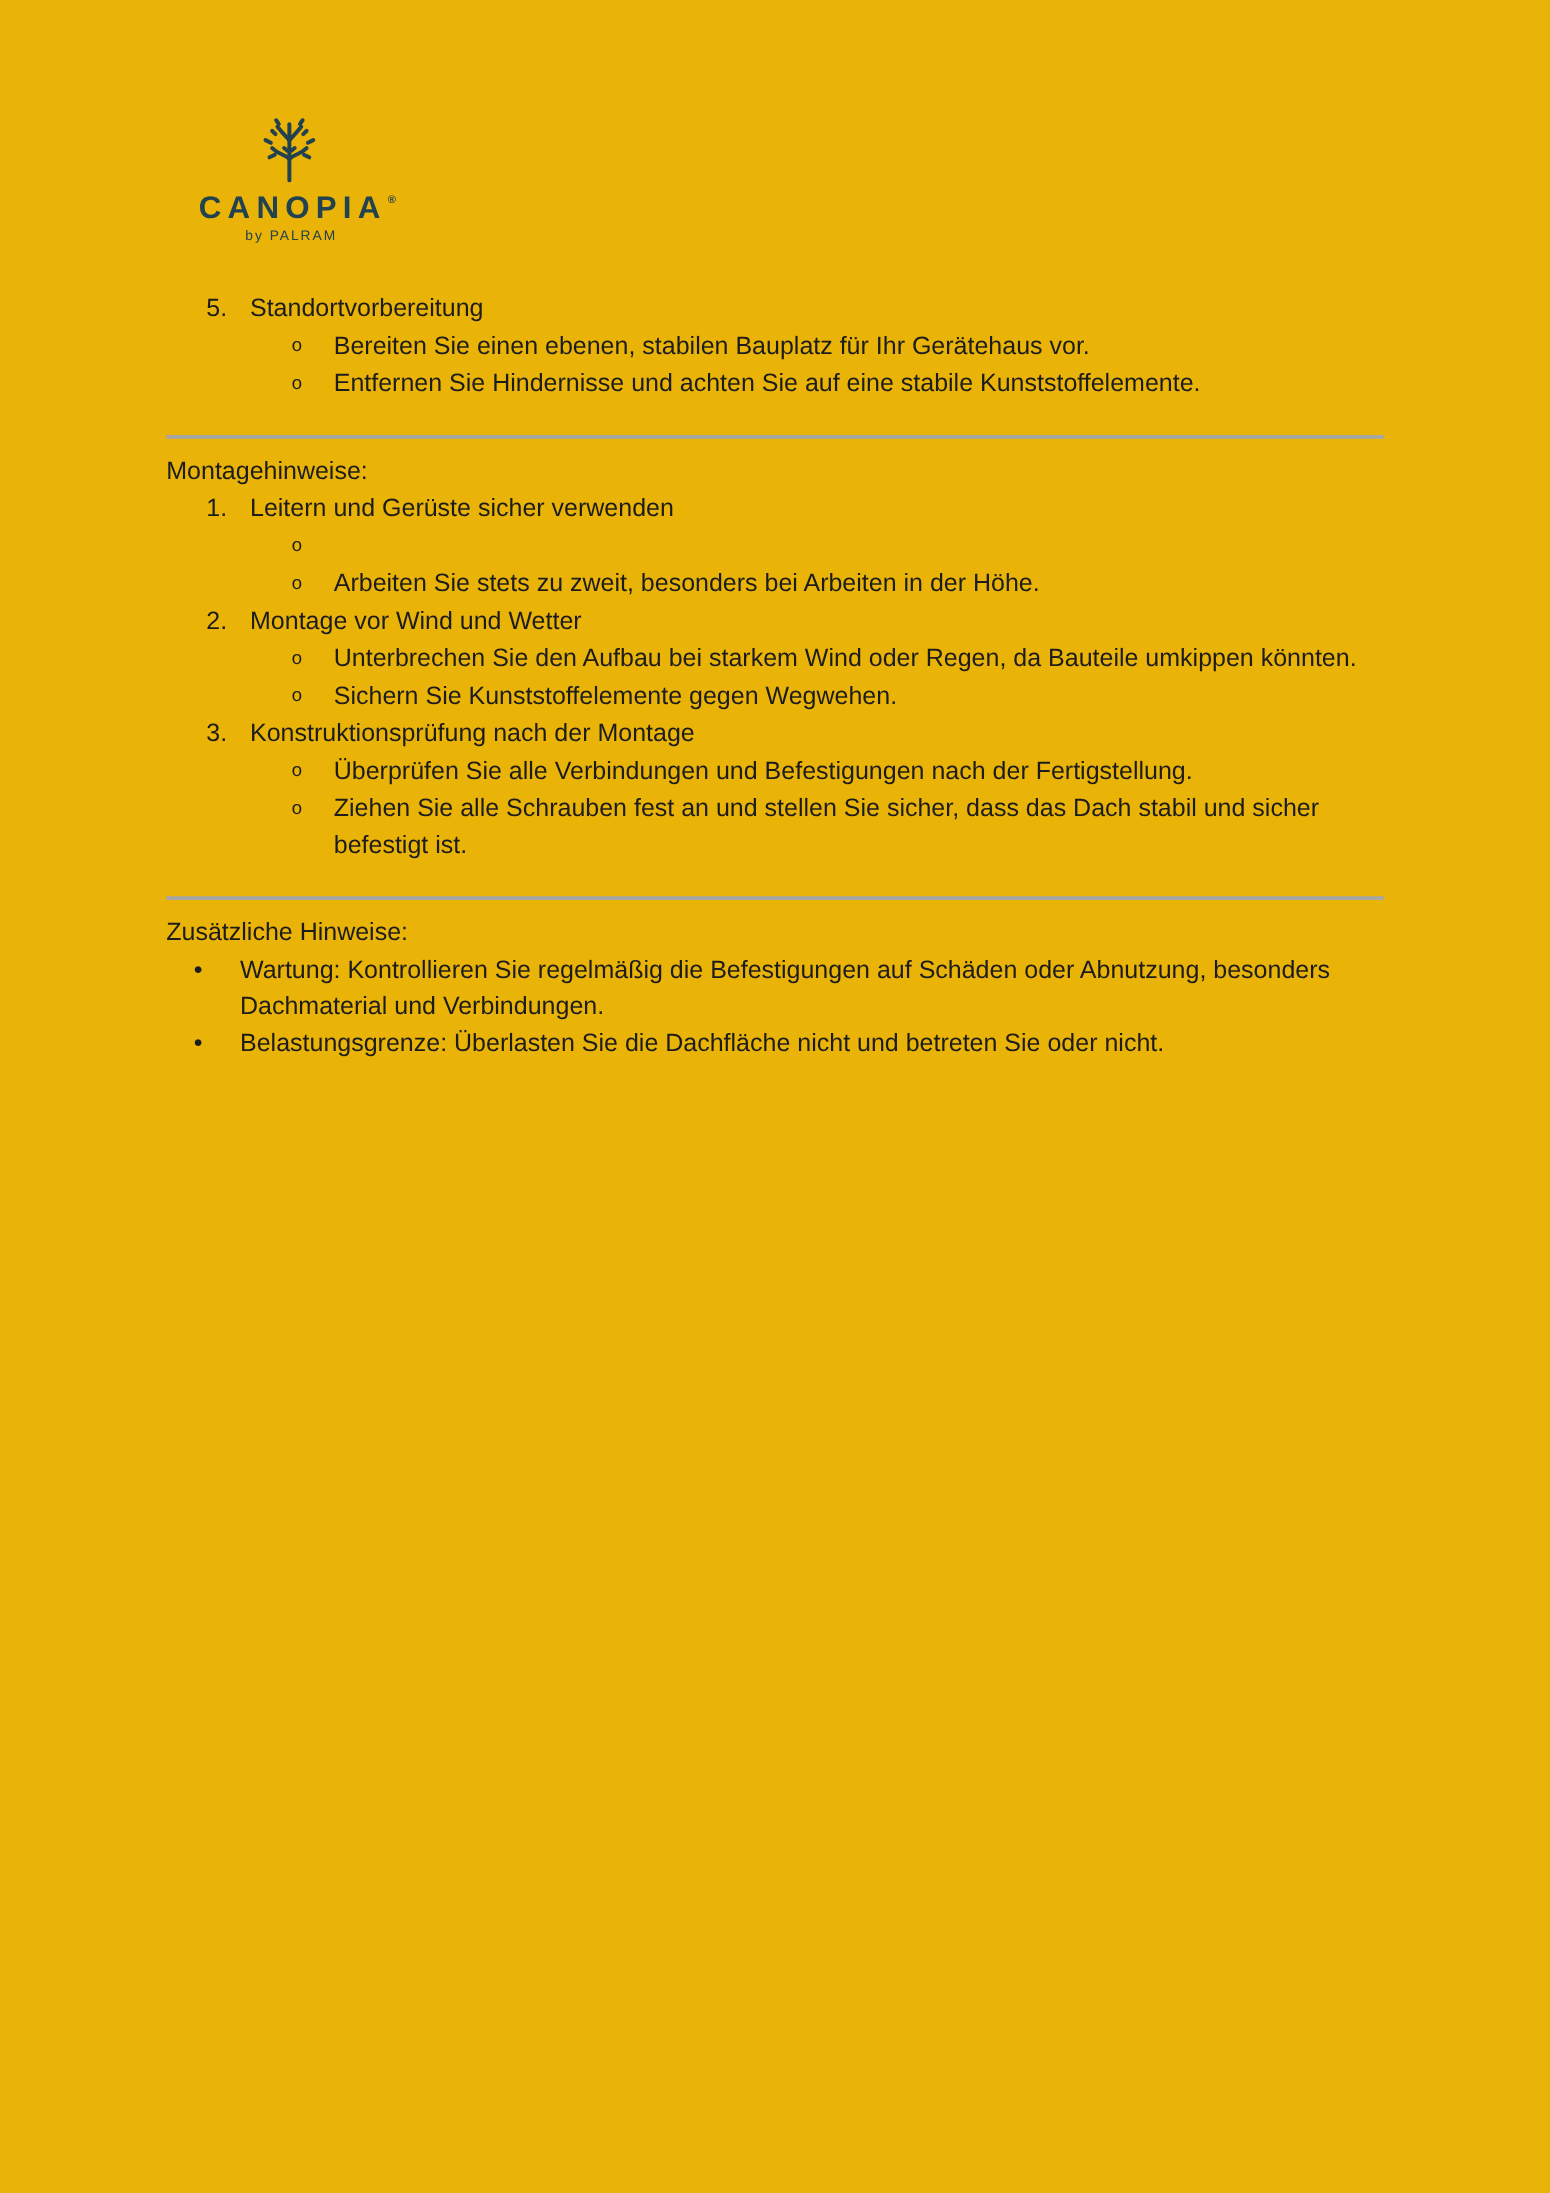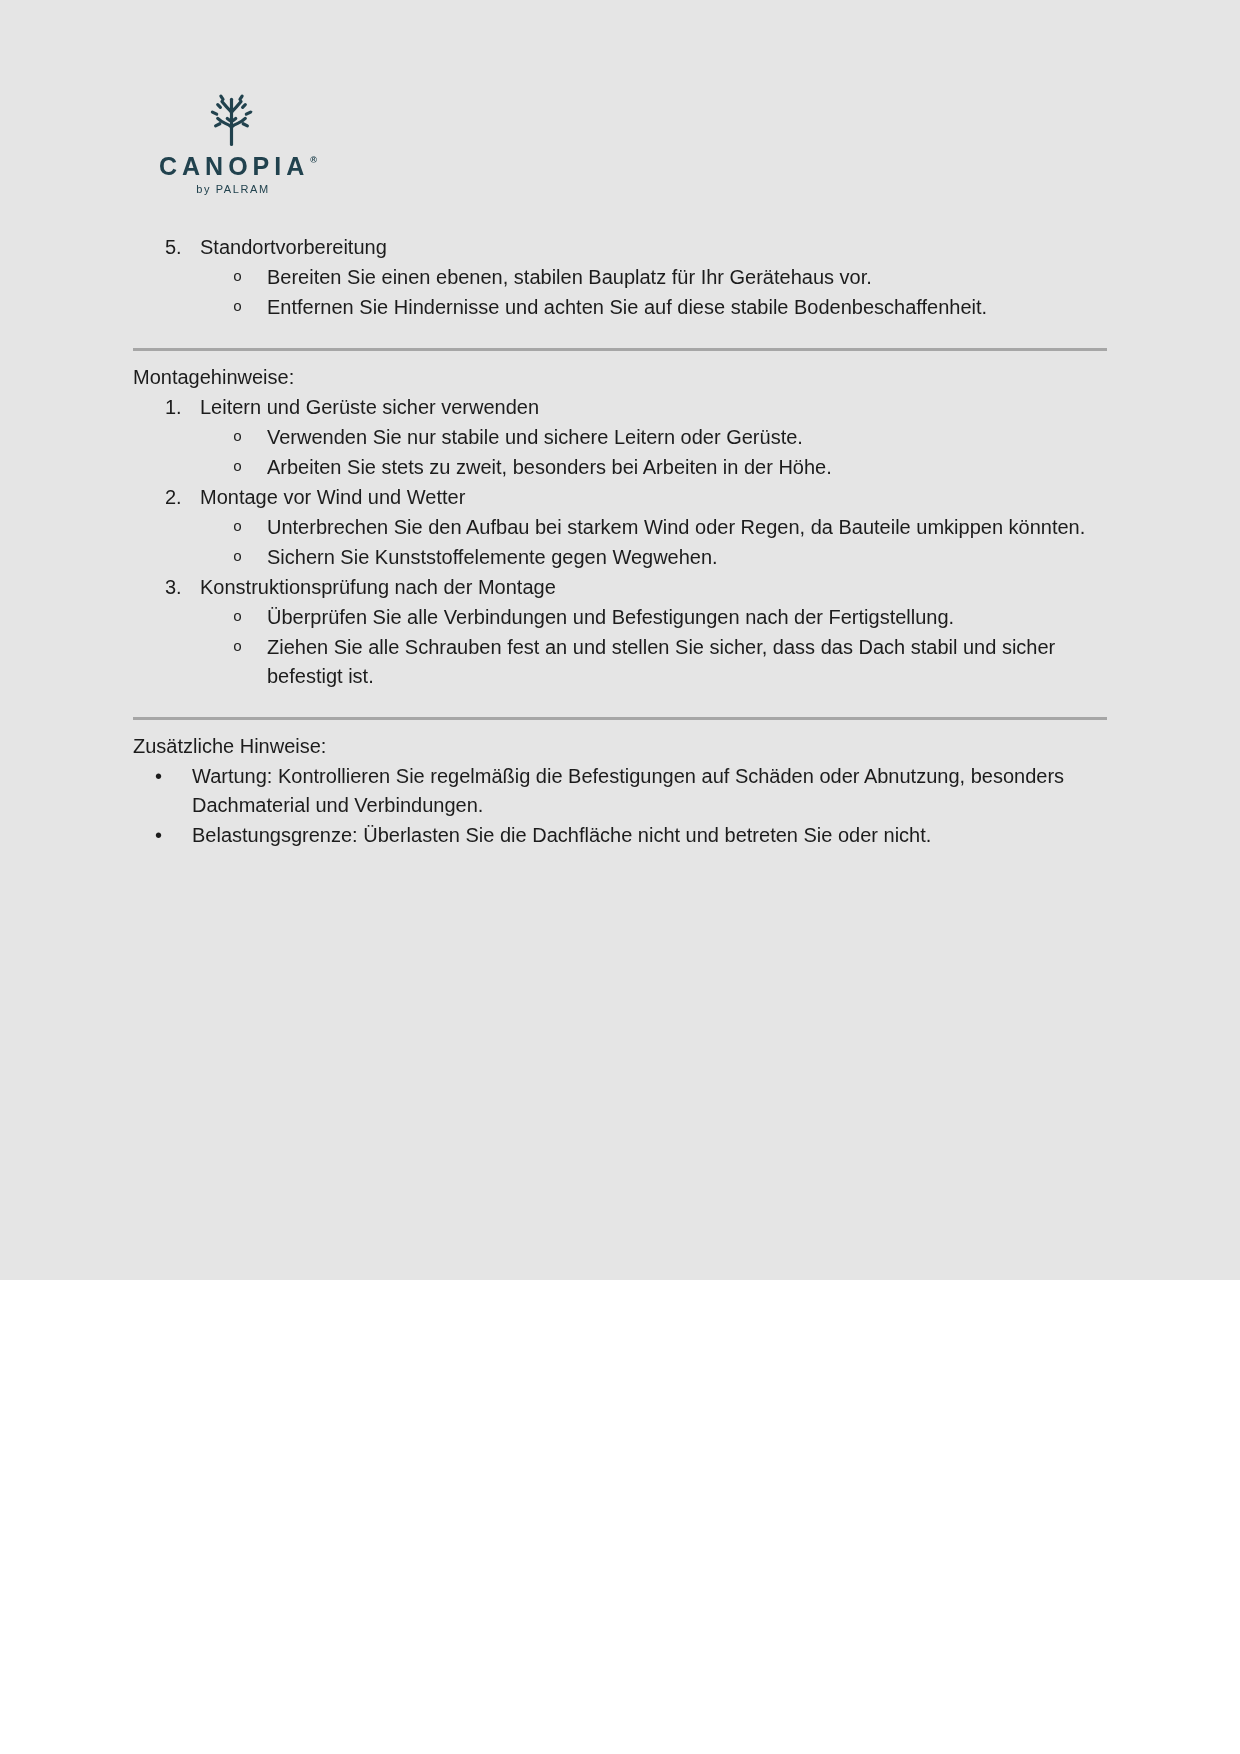--- a/index.html
+++ b/index.html
@@ -1,20 +1,20 @@
 <!DOCTYPE html>
 <html><head>
 <meta charset="utf-8">
 <style>
   html,body { margin:0; padding:0; background:#ffffff; }
   .page {
     position: relative;
     width: 1240px;
-    height: 1280px;
-    background: #e5e5e5;
+    height: 1754px;
+    background: #eab308;
     box-sizing: border-box;
     padding: 0 133px;
     font-family: "Liberation Sans", sans-serif;
     color: #1c1c1c;
     overflow: hidden;
   }
   
   .logo {
     margin: 93px 0 0 26px;
     width: 144px;
@@ -102,34 +102,33 @@
     <div class="ni">
       <span class="ni-num">5.</span>
       <div class="ni-body">Standortvorbereitung</div>
     </div>
     <div class="sb">
       <span class="sb-m">o</span>
       <div class="sb-body">Bereiten Sie einen ebenen, stabilen Bauplatz für Ihr Gerätehaus vor.</div>
     </div>
     <div class="sb">
       <span class="sb-m">o</span>
-      <div class="sb-body">Entfernen Sie Hindernisse und achten Sie auf diese stabile Bodenbeschaffenheit.</div>
+      <div class="sb-body">Entfernen Sie Hindernisse und achten Sie auf eine stabile Kunststoffelemente.</div>
     </div>
 
     <div class="divider" style="background: rgb(166, 166, 166);"></div>
 
     <div class="heading">Montagehinweise:</div>
 
     <div class="ni">
       <span class="ni-num">1.</span>
       <div class="ni-body">Leitern und Gerüste sicher verwenden</div>
     </div>
     <div class="sb">
       <span class="sb-m">o</span>
-      <div class="sb-body">Verwenden Sie nur stabile und sichere Leitern oder Gerüste.</div>
     </div>
     <div class="sb">
       <span class="sb-m">o</span>
       <div class="sb-body">Arbeiten Sie stets zu zweit, besonders bei Arbeiten in der Höhe.</div>
     </div>
 
     <div class="ni">
       <span class="ni-num">2.</span>
       <div class="ni-body">Montage vor Wind und Wetter</div>
     </div>

